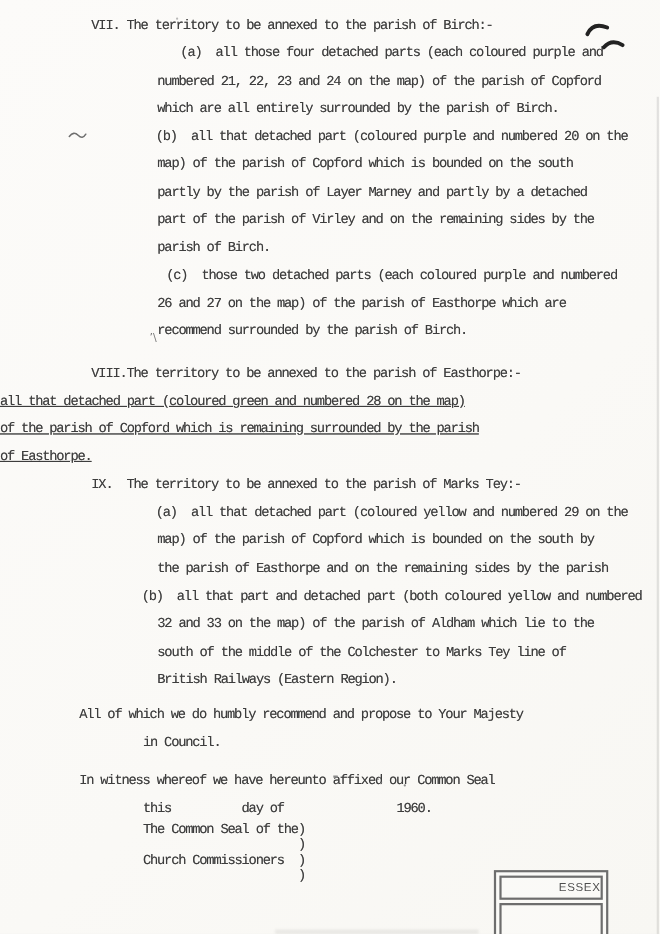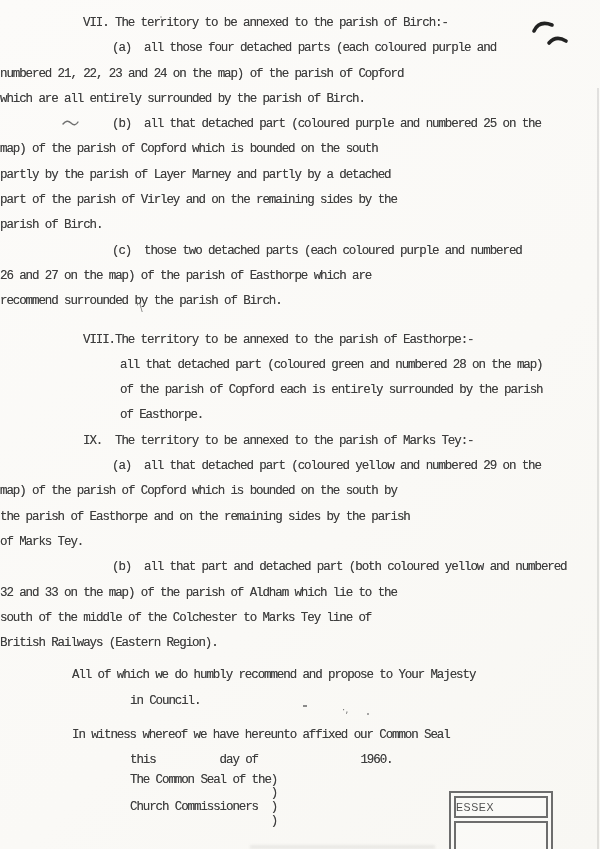--- a/index.html
+++ b/index.html
@@ -13,41 +13,41 @@
   .doc{position:absolute;top:11px;left:0;width:100%;}
   .line{
     white-space:pre;
     font-size:12.5px;
     line-height:25.3px;
     letter-spacing:-1.1px;
     color:var(--ink,#3d3d3d);
     text-shadow:0 0 0.6px rgba(61,61,61,0.55);
   }
   .h{margin-left:83px;}
-  .item .line{}
-  .item .line:first-child{margin-left:112px;}
-  .para .line{margin-left:120px;}
+  .item .line{margin-left:143px;}
+  .item .line:first-child{margin-left:112px;text-align:center;}
+  .para .line{text-decoration:underline;}
   .close .line{margin-left:130px;}
   .close .line:first-child{margin-left:72px;}
   .sig .line{margin-left:130px;line-height:13.8px;}
   .gap-13{margin-top:13px;font-family:Liberation Mono, monospace;}
   .gap-11{}
   .gap-9{margin-top:9px;}
   .gap-7{margin-top:7px;}
   
   .stamp{
     position:absolute;left:449px;top:791px;width:104px;height:70px;
     border:2px solid rgba(78,78,78,0.82);
     box-sizing:border-box;
     background:rgba(255,255,255,0.25);
   }
   .stamp-inner{
     margin:3px 3px 0 3px;
     border:2px solid rgba(78,78,78,0.82);
-    text-align:left;
+    text-align:right;
     font-family:"Liberation Sans",sans-serif;
     font-size:10.5px;line-height:13px;
     letter-spacing:0.6px;
     color:var(--stamp,#4e4e4e);
     padding:3px 0 2px 0;
   }
   .stamp-lower{
     margin:3px 3px 0 3px;
     border:2px solid rgba(78,78,78,0.82);
     border-bottom:none;
@@ -66,45 +66,44 @@
 <div class="page">
 
   <div class="doc">
     <div class="line h">VII. The territory to be annexed to the parish of Birch:-</div>
     <div class="item">
         <div class="line">(a)  all those four detached parts (each coloured purple and</div>
         <div class="line">numbered 21, 22, 23 and 24 on the map) of the parish of Copford</div>
         <div class="line">which are all entirely surrounded by the parish of Birch.</div>
       </div>
     <div class="item">
-        <div class="line">(b)  all that detached part (coloured purple and numbered 25 on the</div>
+        <div class="line">(b)  all that detached part (coloured purple and numbered 20 on the</div>
         <div class="line">map) of the parish of Copford which is bounded on the south</div>
         <div class="line">partly by the parish of Layer Marney and partly by a detached</div>
         <div class="line">part of the parish of Virley and on the remaining sides by the</div>
         <div class="line">parish of Birch.</div>
       </div>
     <div class="item">
         <div class="line">(c)  those two detached parts (each coloured purple and numbered</div>
         <div class="line">26 and 27 on the map) of the parish of Easthorpe which are</div>
         <div class="line">recommend surrounded by the parish of Birch.</div>
       </div>
 
     <div class="line h gap-13">VIII.The territory to be annexed to the parish of Easthorpe:-</div>
     <div class="para">
         <div class="line">all that detached part (coloured green and numbered 28 on the map)</div>
-        <div class="line">of the parish of Copford each is entirely surrounded by the parish</div>
+        <div class="line">of the parish of Copford which is remaining surrounded by the parish</div>
         <div class="line">of Easthorpe.</div>
       </div>
 
     <div class="line h gap-11">IX.  The territory to be annexed to the parish of Marks Tey:-</div>
     <div class="item">
         <div class="line">(a)  all that detached part (coloured yellow and numbered 29 on the</div>
         <div class="line">map) of the parish of Copford which is bounded on the south by</div>
         <div class="line">the parish of Easthorpe and on the remaining sides by the parish</div>
-        <div class="line">of Marks Tey.</div>
       </div>
     <div class="item">
         <div class="line">(b)  all that part and detached part (both coloured yellow and numbered</div>
         <div class="line">32 and 33 on the map) of the parish of Aldham which lie to the</div>
         <div class="line">south of the middle of the Colchester to Marks Tey line of</div>
         <div class="line">British Railways (Eastern Region).</div>
       </div>
 
     <div class="close gap-7">
         <div class="line">All of which we do humbly recommend and propose to Your Majesty</div>

